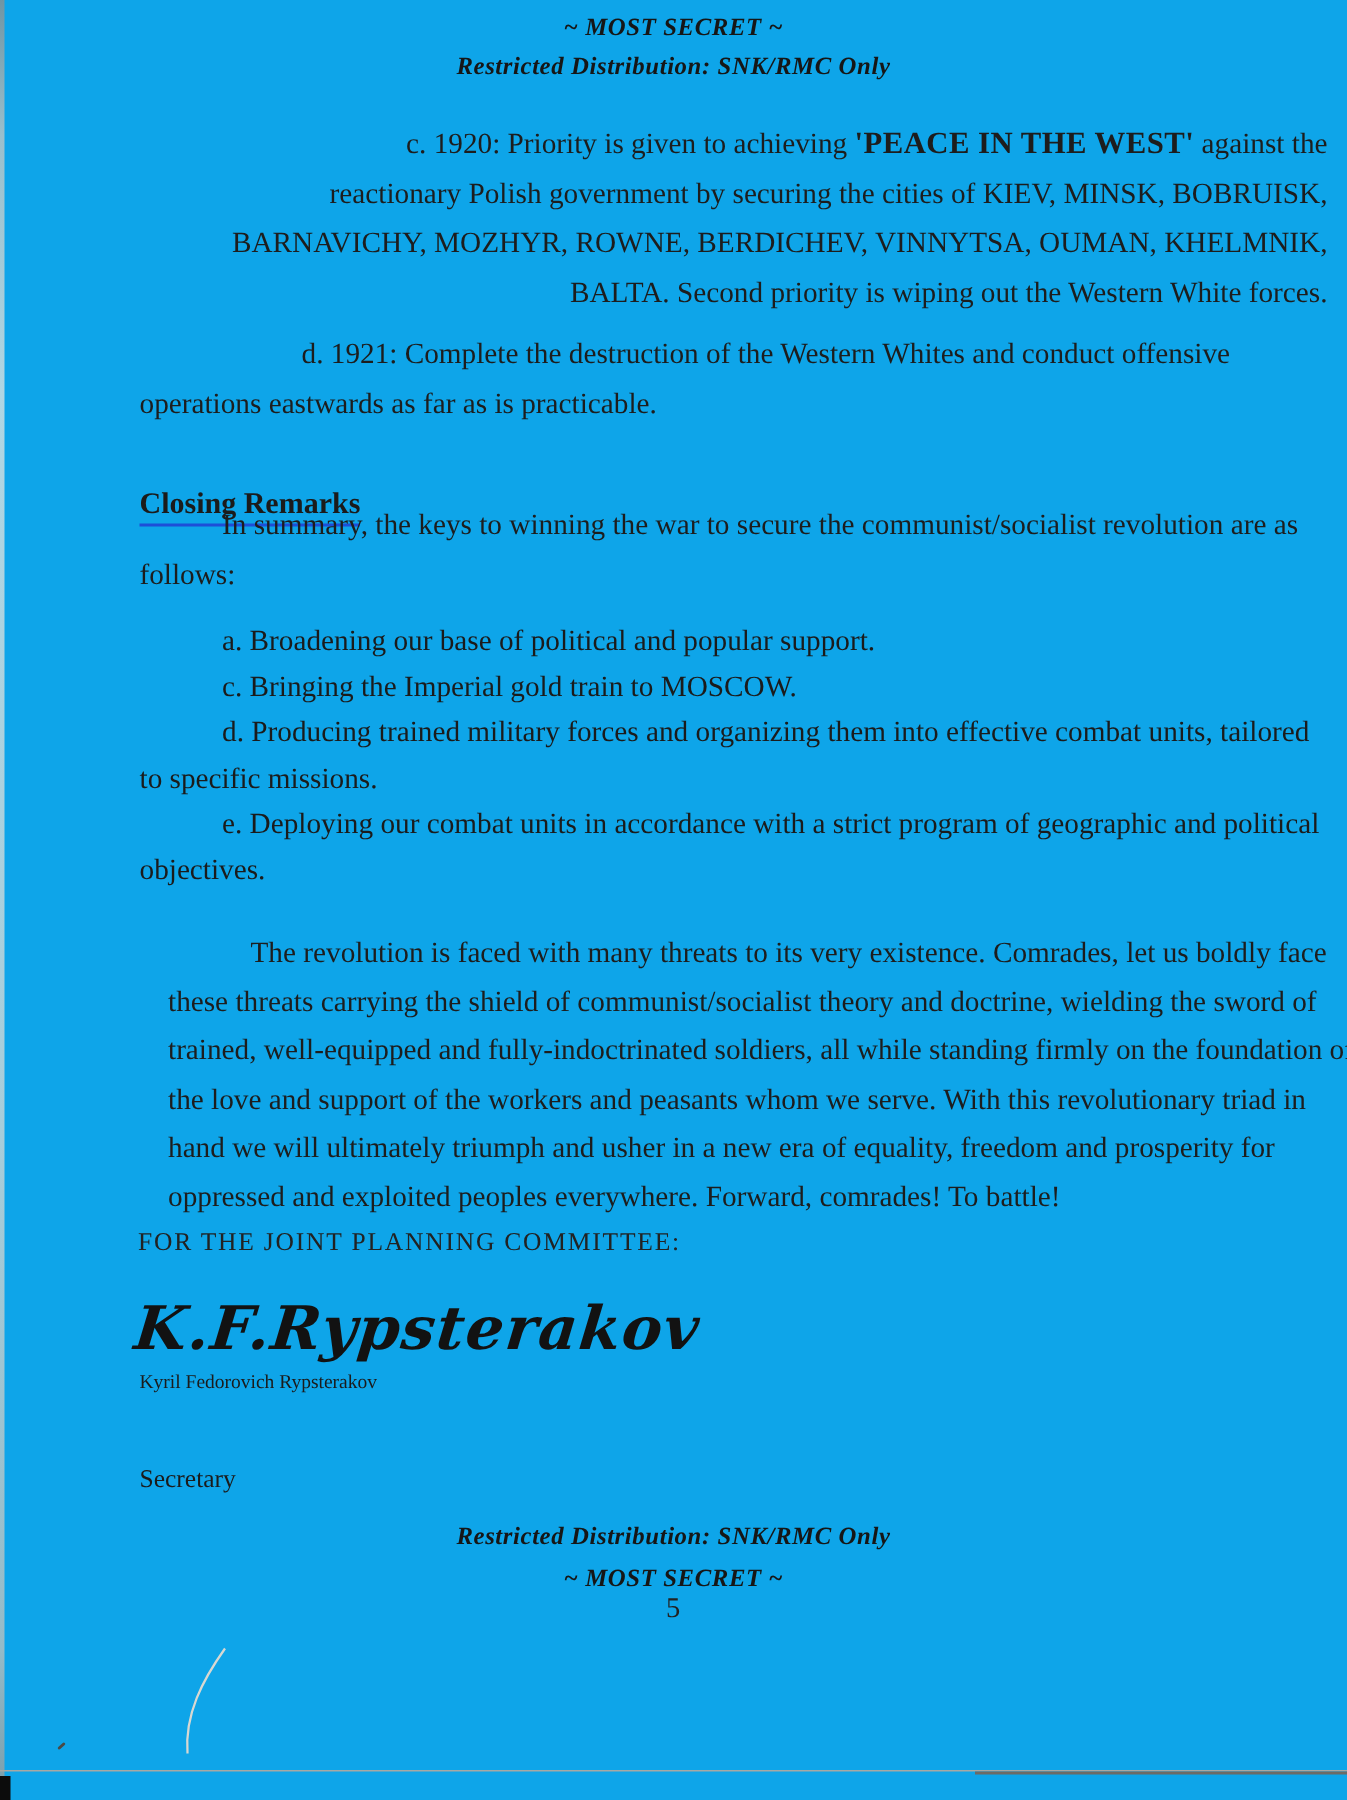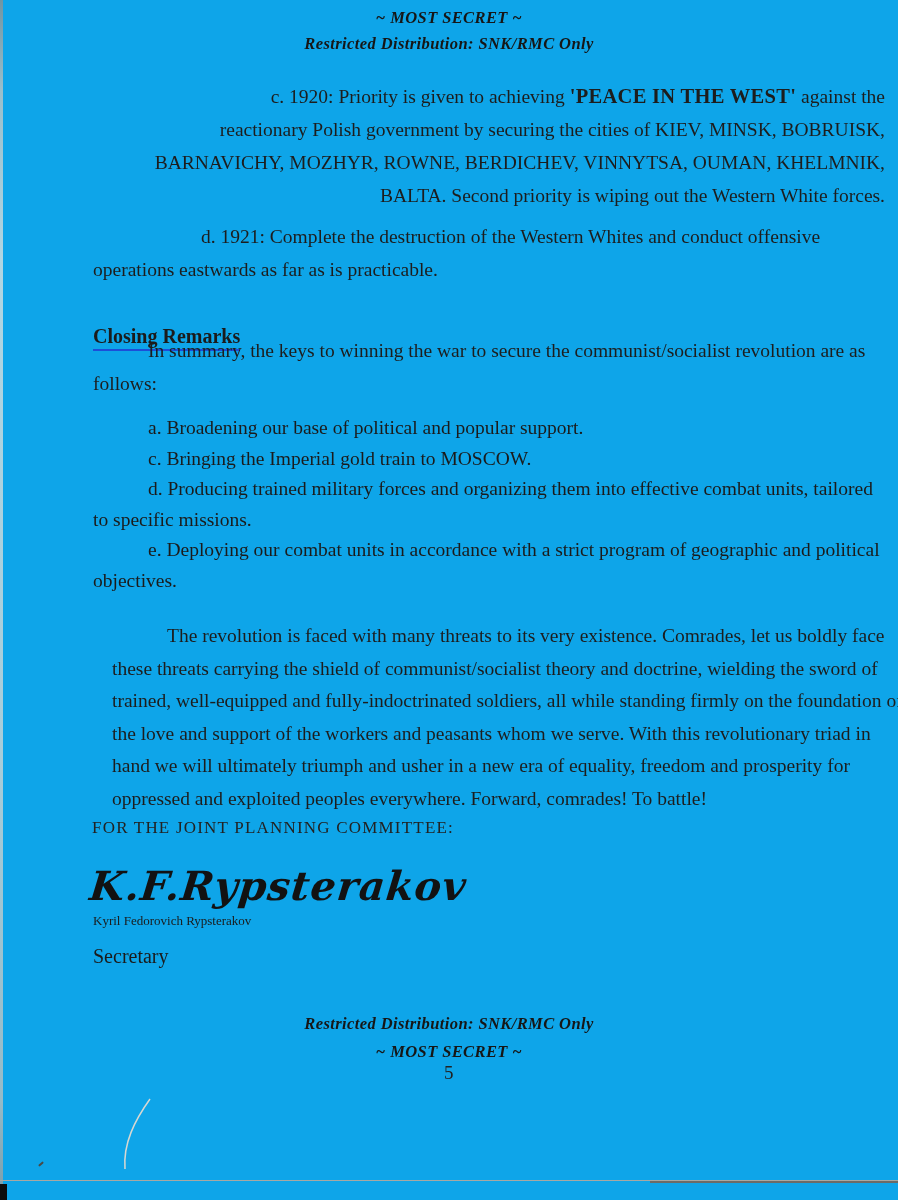--- a/index.html
+++ b/index.html
@@ -35,21 +35,21 @@
   }
   .signature{
     position:absolute;left:90px;top:862px;
     font-family:"DejaVu Serif",serif;
     font-style:italic;font-weight:bold;
     font-size:40px;letter-spacing:1px;
     transform:skewX(-6deg);
     color:#121212;
   }
   .sig-name{position:absolute;left:93px;top:913px;font-size:13px;}
-  .sig-title{position:absolute;left:93px;top:945px;font-size:20px;}
+  .sig-title{position:absolute;left:93px;top:976px;font-size:17px;}
   .ftr1{top:1014px;}
   .ftr2{top:1042px;}
   .page-num{top:1062px;font-size:19px;font-style:normal;font-weight:normal;color:#222;}
   .para-c{top:80px;text-align:right;}
   .para-d{top:220px;}
   .para-intro{top:334px;}
   .hdr1{top:8px;}
   .hdr2{top:34px;}
 
   

